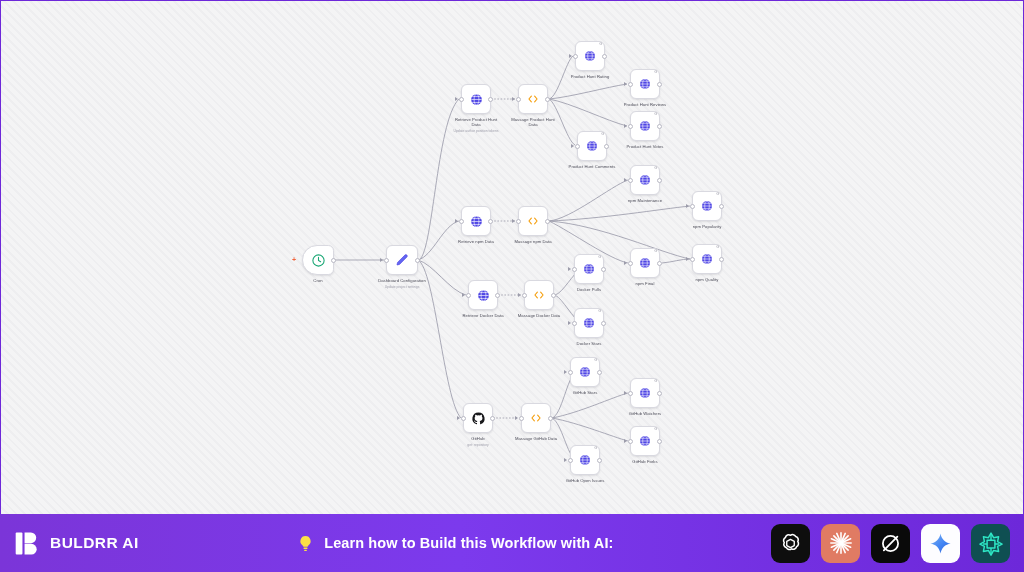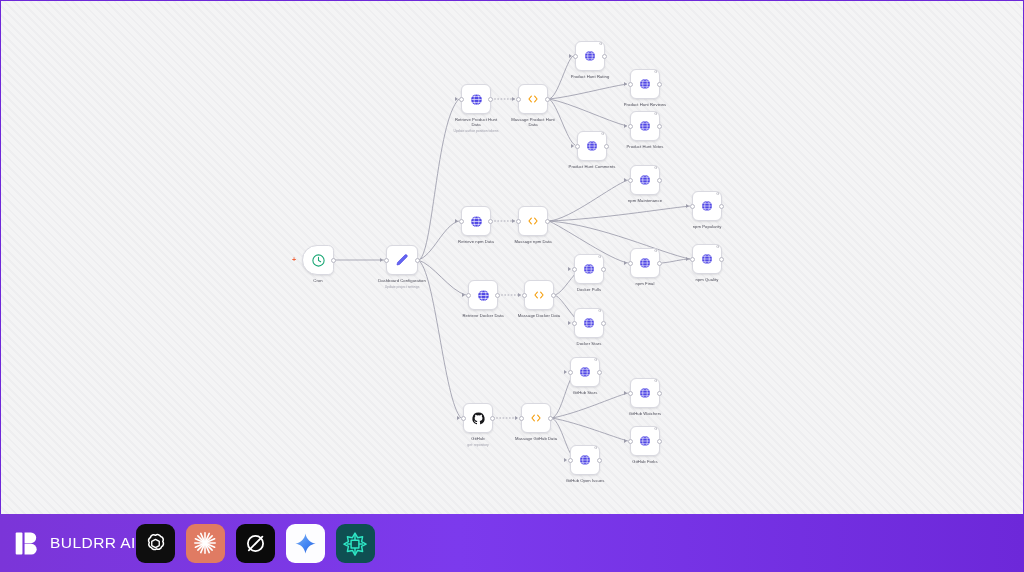--- a/index.html
+++ b/index.html
@@ -100,21 +100,21 @@
   #banner {
     position: absolute; left: 0; bottom: 0; width: 1024px; height: 58px;
     background: linear-gradient(90deg, #7b35d8 0%, #7c3aed 45%, #6d28d9 100%);
     display: flex; align-items: center; z-index: 6;
   }
   #brand { display: flex; align-items: center; gap: 9px; padding-left: 14px; }
   #brandmark {
     width: 27px; height: 27px; position: relative;
   }
   #brandtext {
-    color: #ffffff; font-size: 15.5px; font-weight: 400; letter-spacing: .45px;
+    color: #ffffff; font-size: 15.5px; font-weight: 700; letter-spacing: .45px;
   }
   #bannercenter {
     flex: 1; display: flex; align-items: center; justify-content: center; gap: 9px;
   }
   #bannertext { color: #ffffff; font-size: 14.5px; font-weight: 700; letter-spacing: .1px; }
   #ailist { display: flex; align-items: center; gap: 11px; padding-right: 14px; }
   .aibtn {
     width: 39px; height: 39px; border-radius: 9px;
     display: flex; align-items: center; justify-content: center;
     cursor: pointer; flex: 0 0 auto;
@@ -580,20 +580,28 @@
 
     <div id="brand">
       <svg id="brandmark" viewBox="0 0 32 32">
         <rect x="2" y="3" width="8" height="26" rx="1.2" fill="#ffffff"></rect>
         <path d="M12.5 3 H20 a6.3 6.3 0 0 1 0 12.6 H12.5 Z" fill="#ffffff"></path>
         <path d="M12.5 16.4 H20.6 a6.3 6.3 0 0 1 0 12.6 H12.5 Z" fill="#ffffff"></path>
       </svg>
       <span id="brandtext">BULDRR AI</span>
     </div>
 
+    <div id="bannercenter">
+      <svg width="19" height="19" viewBox="0 0 24 24">
+        <path d="M12 2.6a6.4 6.4 0 0 0-3.9 11.5c.7.55 1.1 1.2 1.2 2h5.4c.1-.8.5-1.45 1.2-2A6.4 6.4 0 0 0 12 2.6z" fill="#fde047"></path>
+        <rect x="9.4" y="17.2" width="5.2" height="1.7" rx=".85" fill="#fde047"></rect>
+        <rect x="10.2" y="19.8" width="3.6" height="1.6" rx=".8" fill="#fde047"></rect>
+      </svg>
+      <span id="bannertext">Learn how to Build this Workflow with AI:</span>
+    </div>
 
     <div id="ailist">
 
       <div class="aibtn" style="background:#0e0e0e;">
         <svg width="25" height="25" viewBox="0 0 24 24">
           <path fill="none" stroke="#ffffff" stroke-width="1.5" stroke-linejoin="round" d="M12 4.1 a3.3 3.3 0 0 1 4.9 1.1 a3.3 3.3 0 0 1 2.1 4.9 a3.3 3.3 0 0 1-1.1 4.9 a3.3 3.3 0 0 1-4.9 2.1 a3.3 3.3 0 0 1-4.9-1.1 a3.3 3.3 0 0 1-2.1-4.9 a3.3 3.3 0 0 1 1.1-4.9 A3.3 3.3 0 0 1 12 4.1 Z"></path>
           <path fill="none" stroke="#ffffff" stroke-width="1.3" stroke-linejoin="round" d="M12 8 L15.6 10 V14 L12 16 L8.4 14 V10 Z"></path>
         </svg>
       </div>
 

